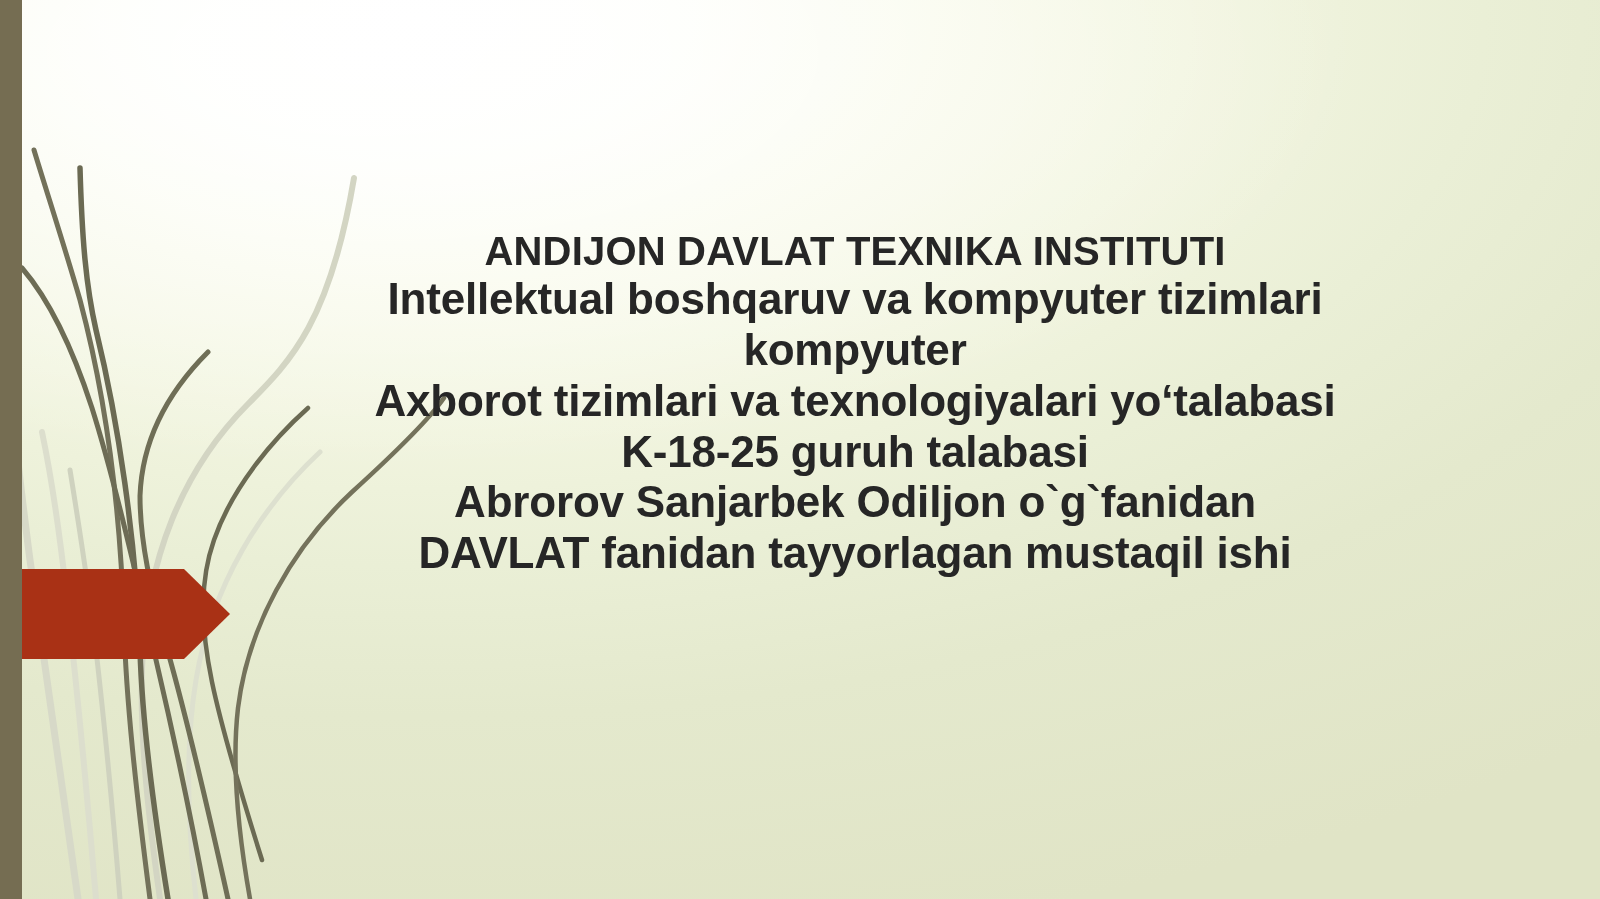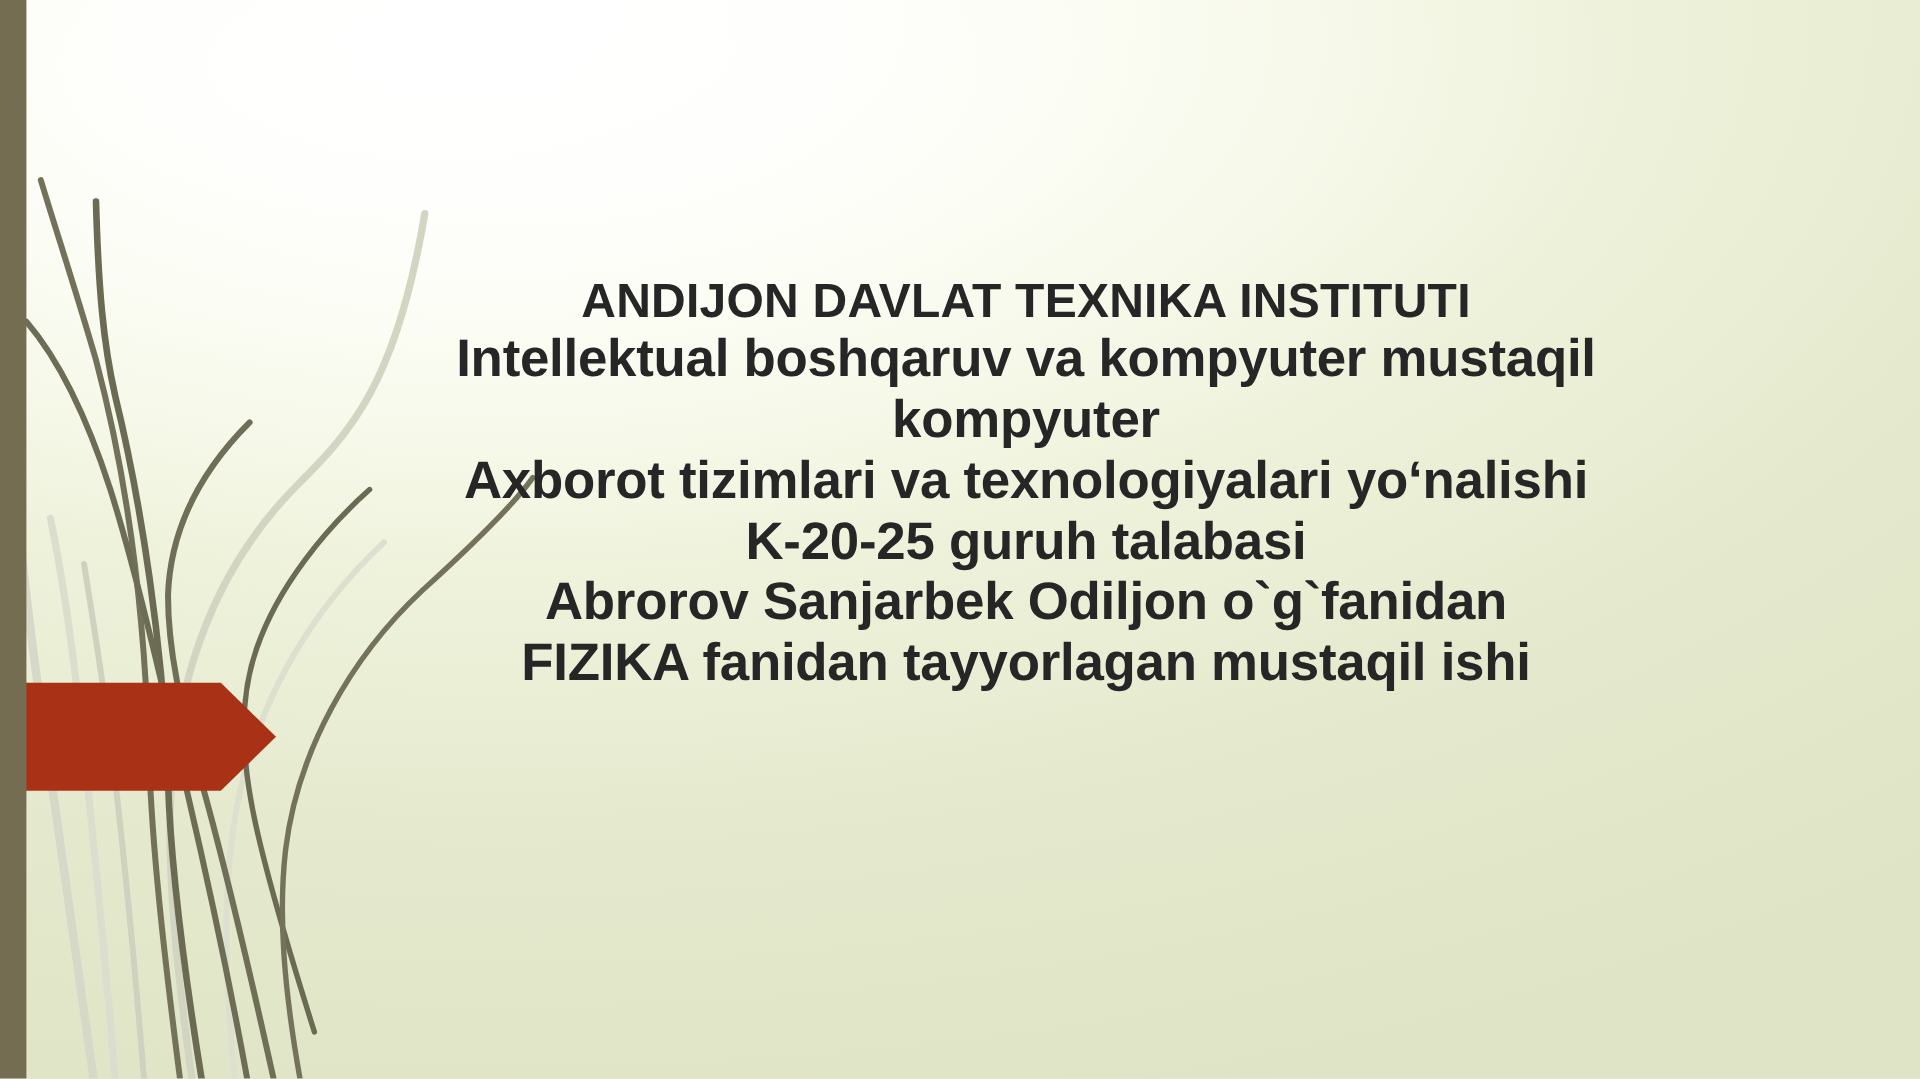--- a/index.html
+++ b/index.html
@@ -132,23 +132,23 @@
                C 396,452 430,418 444,398" stroke="#74725b" stroke-width="4.5"></path>
     </g>
   </svg>
 
   <svg class="arrow-banner" viewBox="0 0 232 92" aria-hidden="true">
     <path d="M 0,1 L 184,1 L 230,46 L 184,91 L 0,91 Z" fill="#a93115"></path>
   </svg>
 
   <div class="text-block">
     <span class="line line-title">ANDIJON DAVLAT TEXNIKA INSTITUTI</span>
-    <span class="line line-body">Intellektual boshqaruv va kompyuter mustaqil</span>
+    <span class="line line-body">Intellektual boshqaruv va kompyuter tizimlari</span>
     <span class="line line-body">kompyuter</span>
-    <span class="line line-body">Axborot tizimlari va texnologiyalari yo‘nalishi</span>
-    <span class="line line-body">K-20-25 guruh talabasi</span>
+    <span class="line line-body">Axborot tizimlari va texnologiyalari yo‘talabasi</span>
+    <span class="line line-body">K-18-25 guruh talabasi</span>
     <span class="line line-body">Abrorov Sanjarbek Odiljon o`g`fanidan</span>
-    <span class="line line-body">FIZIKA fanidan tayyorlagan mustaqil ishi</span>
+    <span class="line line-body">DAVLAT fanidan tayyorlagan mustaqil ishi</span>
   </div>
 
   <div class="left-strip"></div>
 
 </div>
 
 </body></html>

